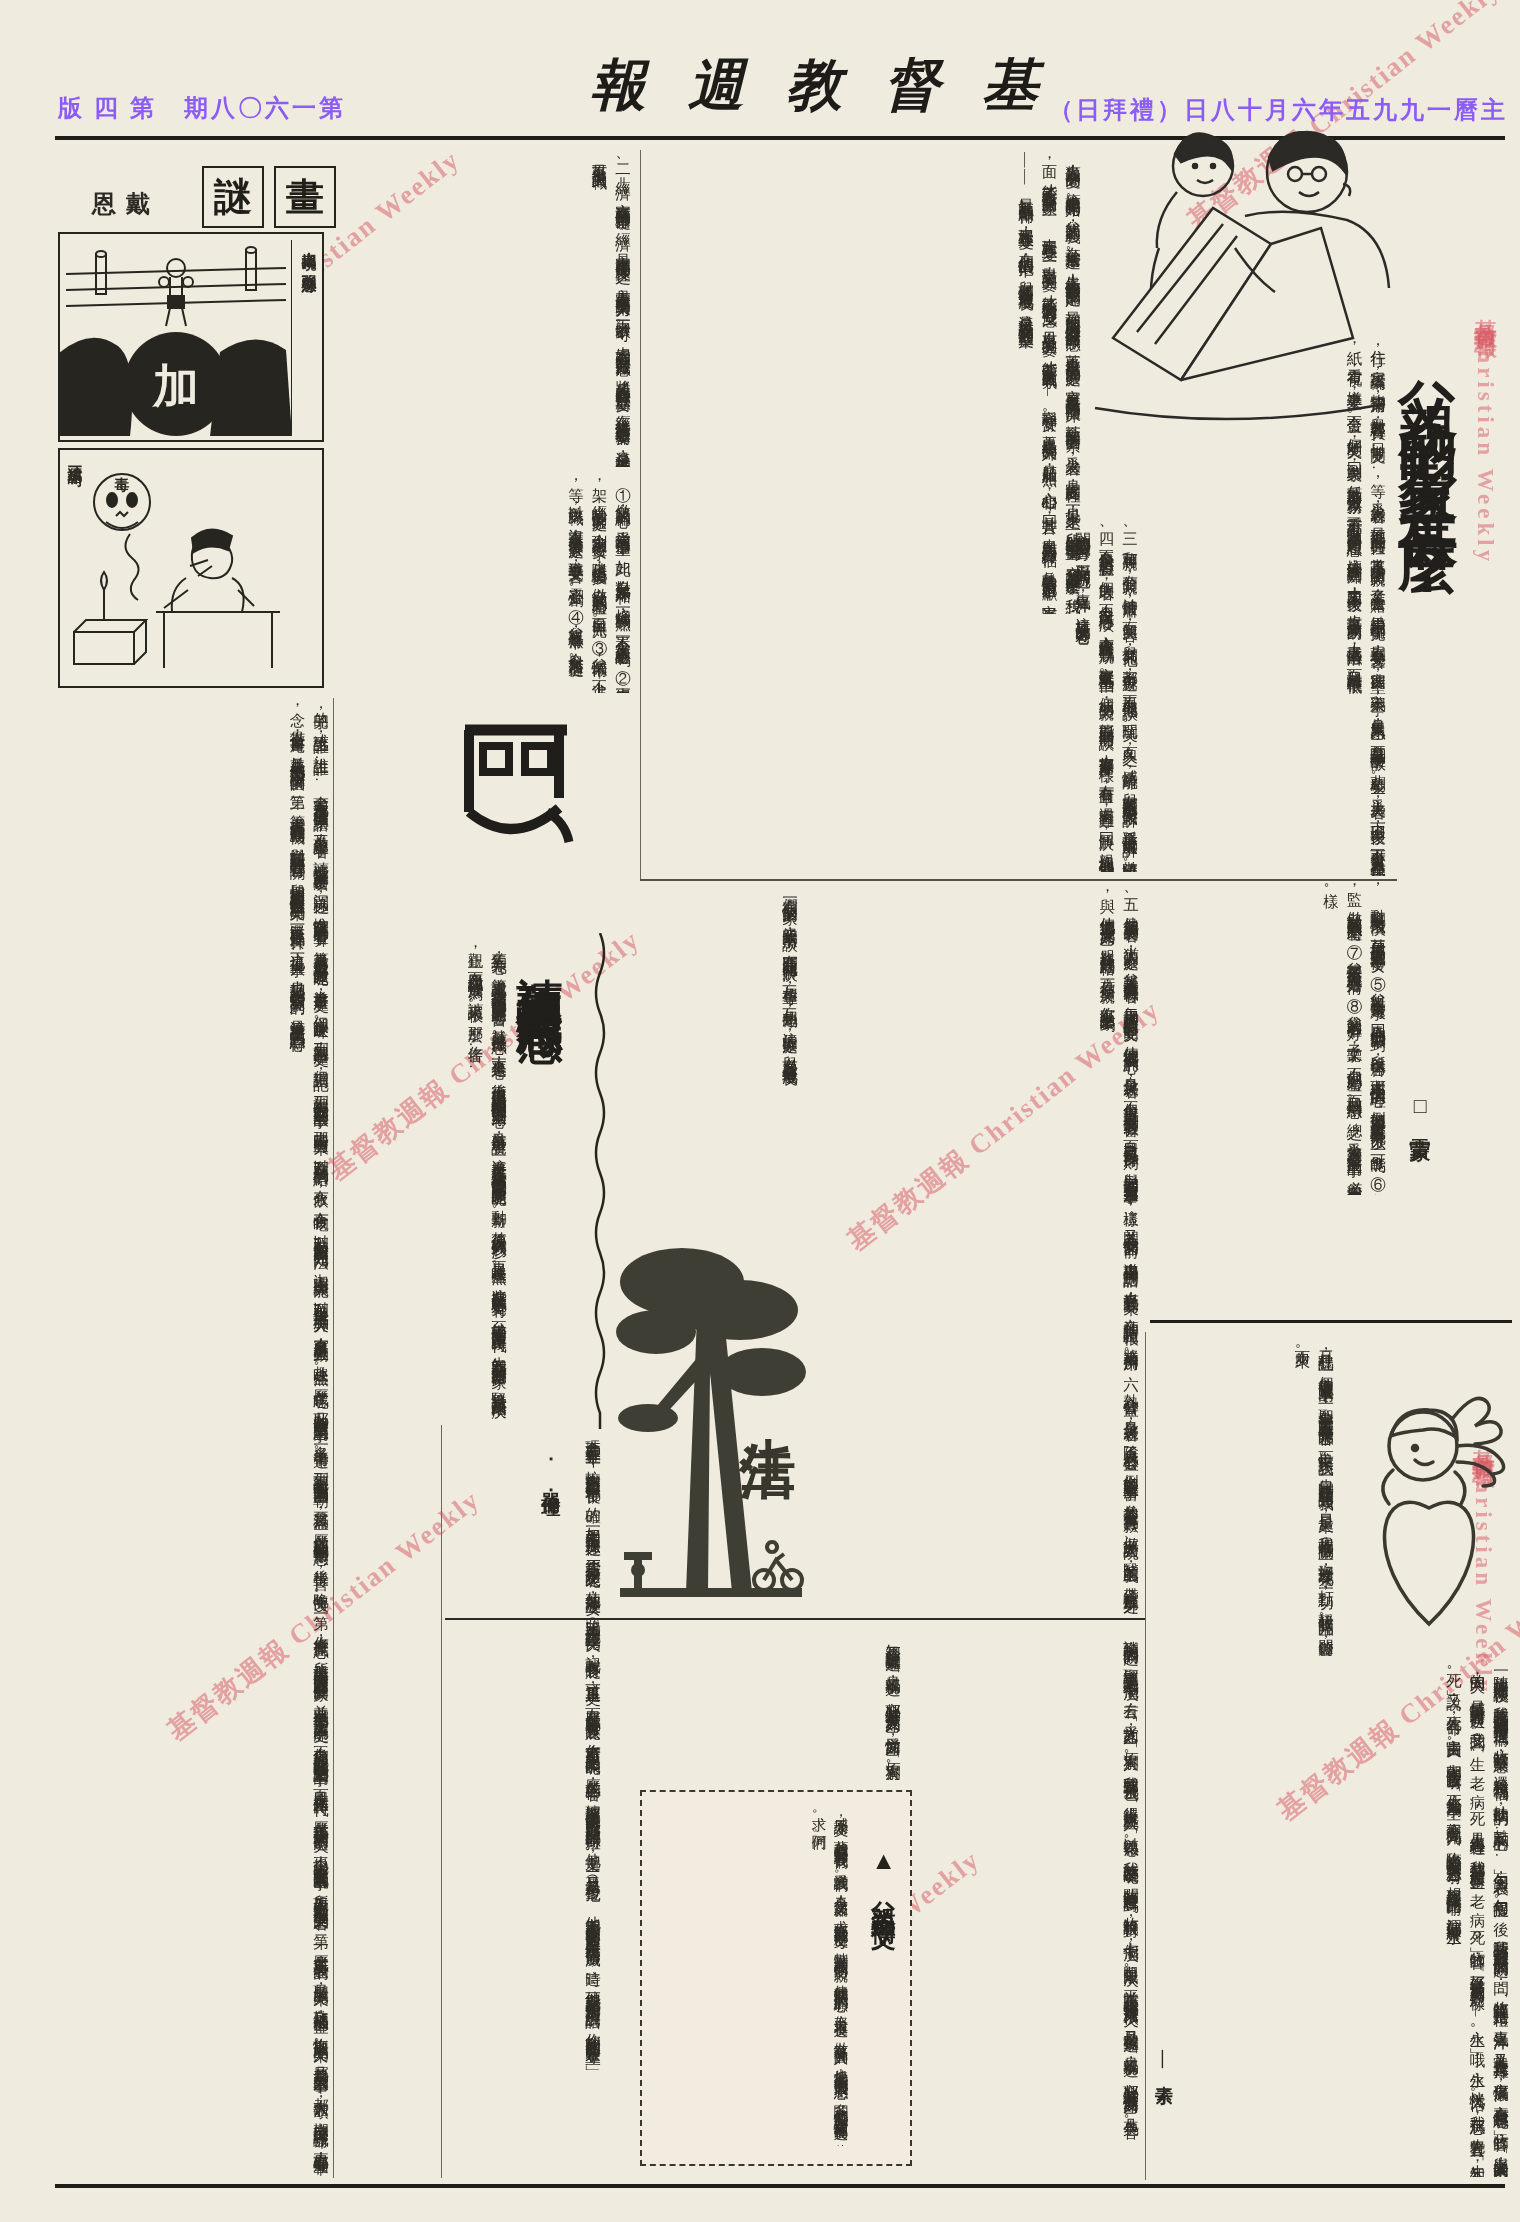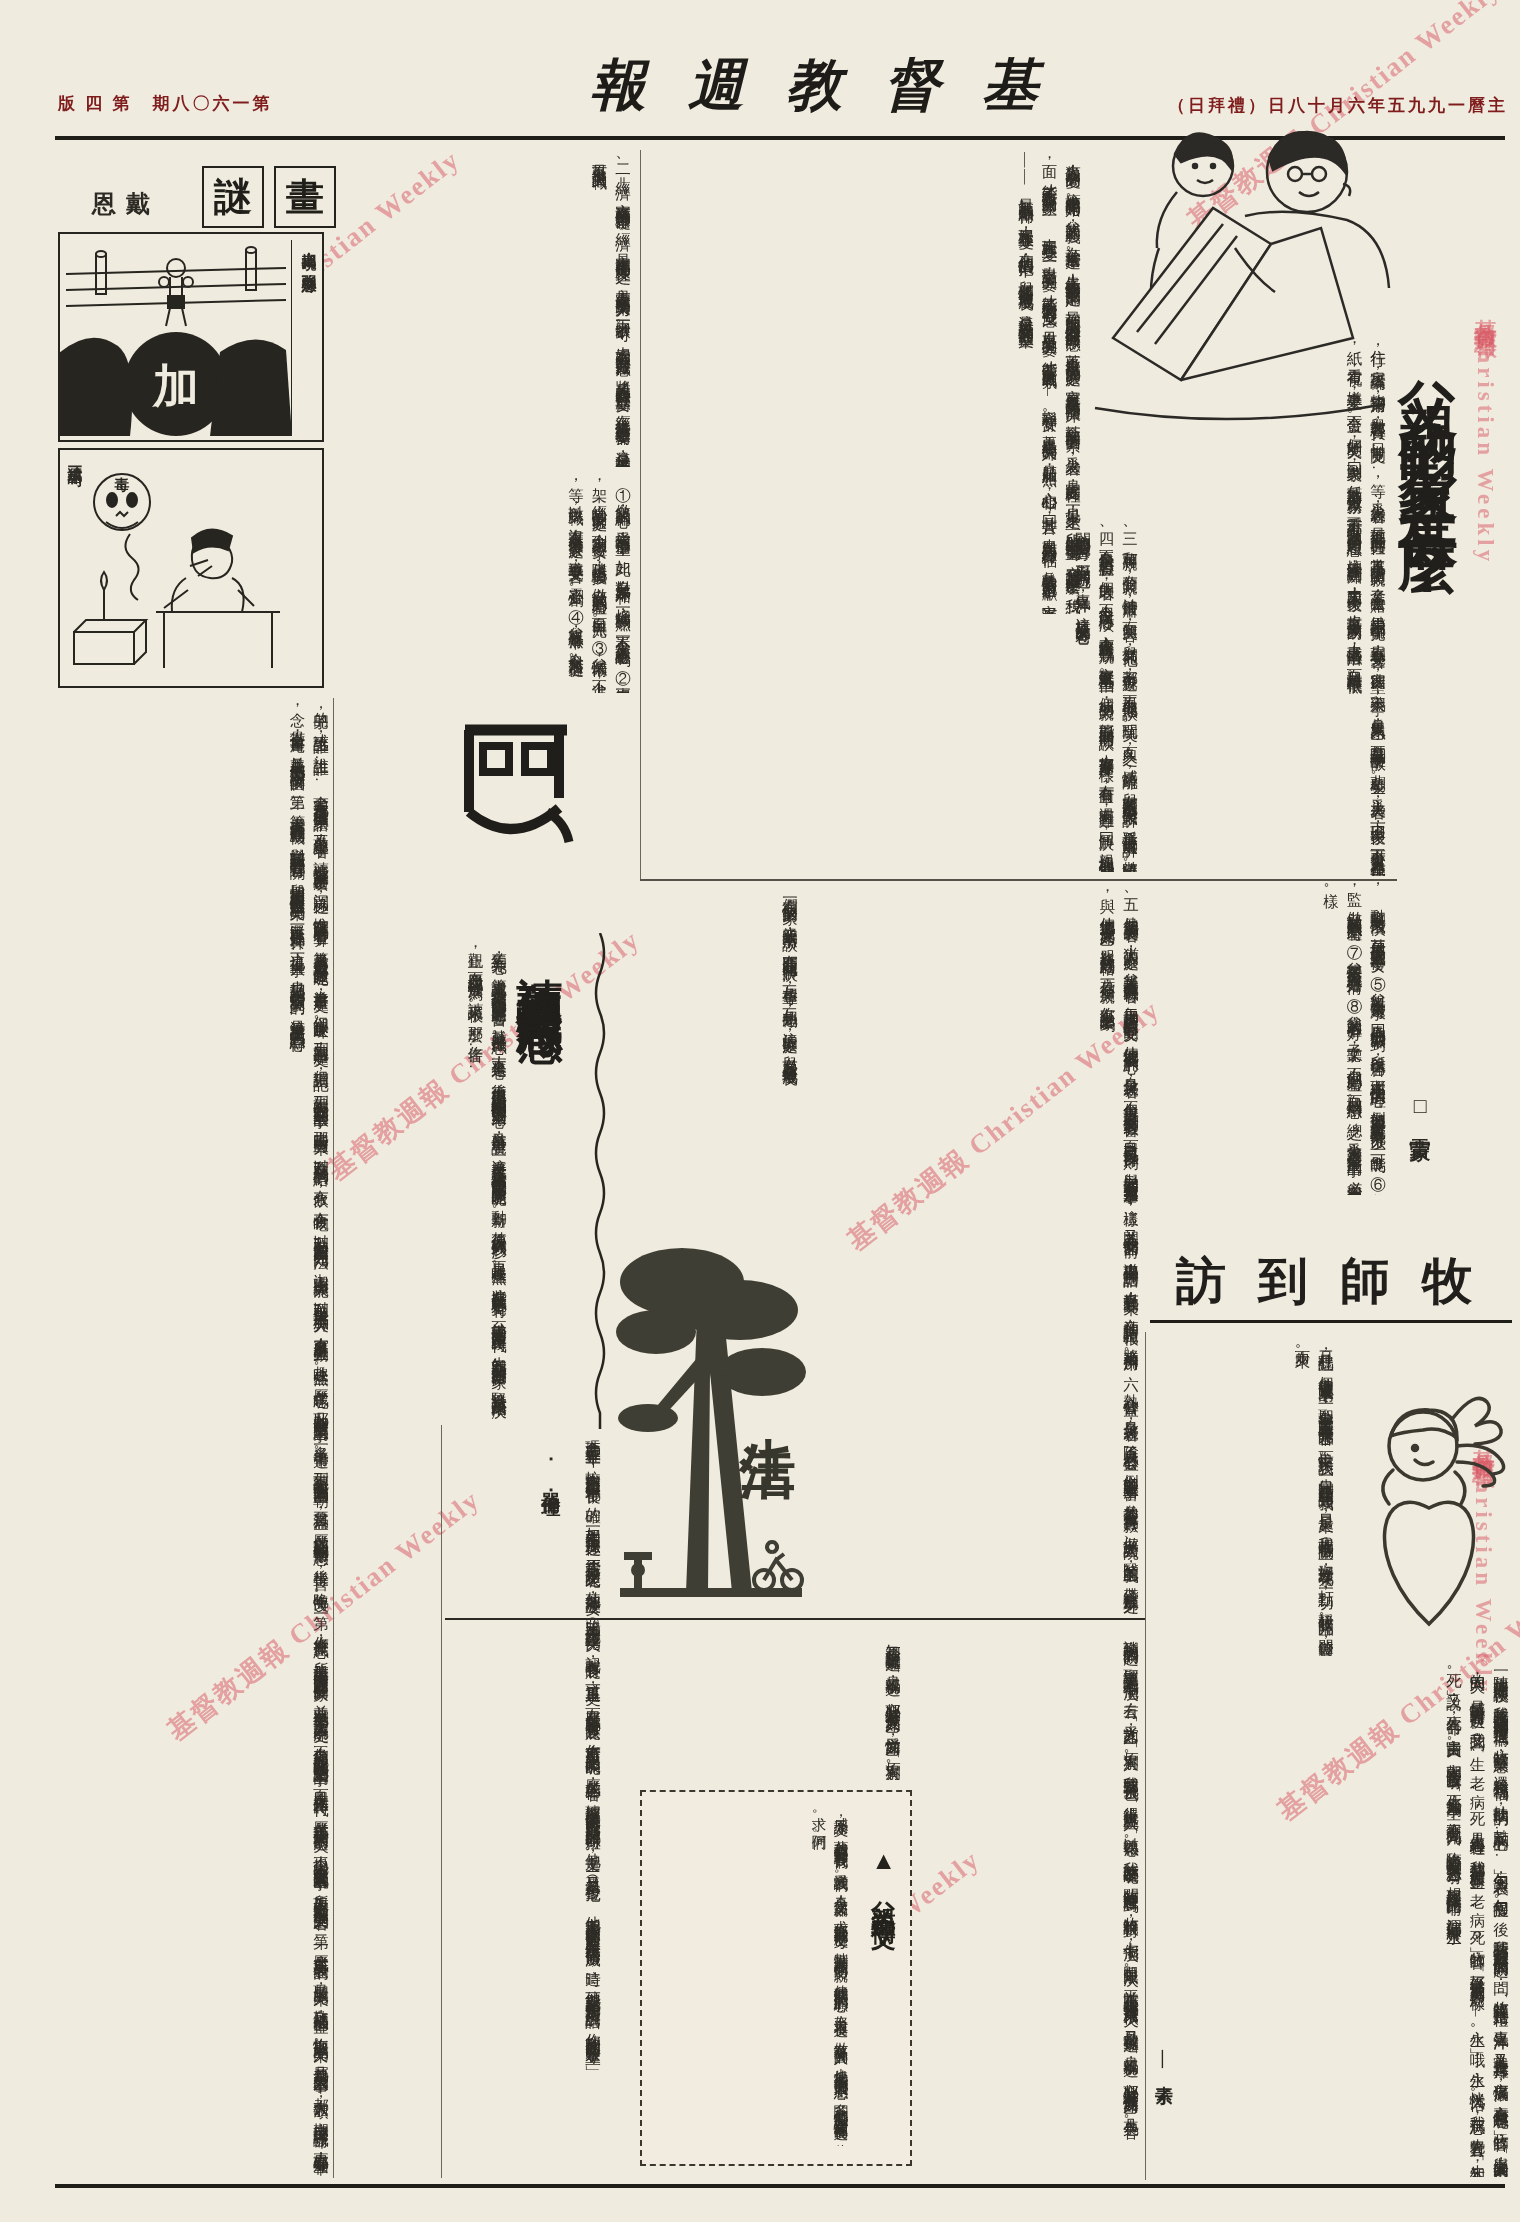--- a/index.html
+++ b/index.html
@@ -33,21 +33,21 @@
   }
   .headline-mu{
     font-size:50px;font-weight:700;letter-spacing:32px;color:#201f1b;
     white-space:nowrap;text-align:center;
   }
   .byline-v{writing-mode:vertical-rl;font-size:20px;font-weight:700;letter-spacing:3px;color:#2a2822;}
   .masthead{
     font-size:56px;font-weight:700;letter-spacing:14px;color:#1d1c18;
     white-space:nowrap;text-align:center;font-style:italic;
   }
-  .hdr-side{font-size:17px;font-weight:700;letter-spacing:3px;color:#7f1d1d;white-space:nowrap;}
+  .hdr-side{font-size:24px;font-weight:700;letter-spacing:3px;color:#8b5cf6;white-space:nowrap;}
   .pz-box{
     width:58px;height:58px;border:2.5px solid #23221d;display:flex;
     align-items:center;justify-content:center;font-size:38px;font-weight:700;color:#1f1e19;
   }
   .panel{border:2px solid #26251f;background:#f0ebdf;}
   .prayer-box{border:2.5px dashed #3a372e;background:#f1ecdf;}
   .prayer-title{
     writing-mode:vertical-rl;font-size:25px;font-weight:700;letter-spacing:6px;color:#23221c;
   }
   .logo-life{
@@ -225,21 +225,20 @@
       <path d="M12 330 h28 v8 h-28 z"></path>
       <circle cx="26" cy="348" r="7"></circle>
 
       <circle cx="152" cy="358" r="10" fill="none" stroke="#3f3e34" stroke-width="4"></circle>
       <circle cx="180" cy="358" r="10" fill="none" stroke="#3f3e34" stroke-width="4"></circle>
       <path d="M152 358 L164 338 L180 358 M164 338 L172 332 M160 330 a5 5 0 1 1 .1 0" stroke="#3f3e34" stroke-width="4" fill="none"></path>
     </g>
   </svg>
   <div class="abs logo-life" style="left:740px;top:1392px;height:140px;">生活</div>
 
-  <div class="abs headline-mu" style="left:1170px;top:1248px;width:340px;">訪到師牧</div>
   <div class="abs hrule" style="left:1150px;top:1320px;width:362px;height:3px;"></div>
 
   <svg class="abs" style="left:1345px;top:1342px;" width="168" height="300" viewBox="0 0 168 300">
     <g stroke="#3a382f" stroke-width="3.5" fill="none" stroke-linecap="round">
       <path d="M84 282 C 16 218 34 138 84 166 C 134 138 152 218 84 282 Z"></path>
       <circle cx="78" cy="104" r="34"></circle>
       <path d="M46 94 Q54 66 84 68 Q112 68 112 96 Q96 84 78 88 Q56 90 46 94 Z"></path>
       <circle cx="70" cy="106" r="2.5" fill="#3a382f"></circle>
       <path d="M70 118 q8 8 18 2"></path>
       <path d="M108 76 q22 -28 34 -16 q8 10 -12 24 q22 -10 26 4 q2 12 -26 14"></path>

